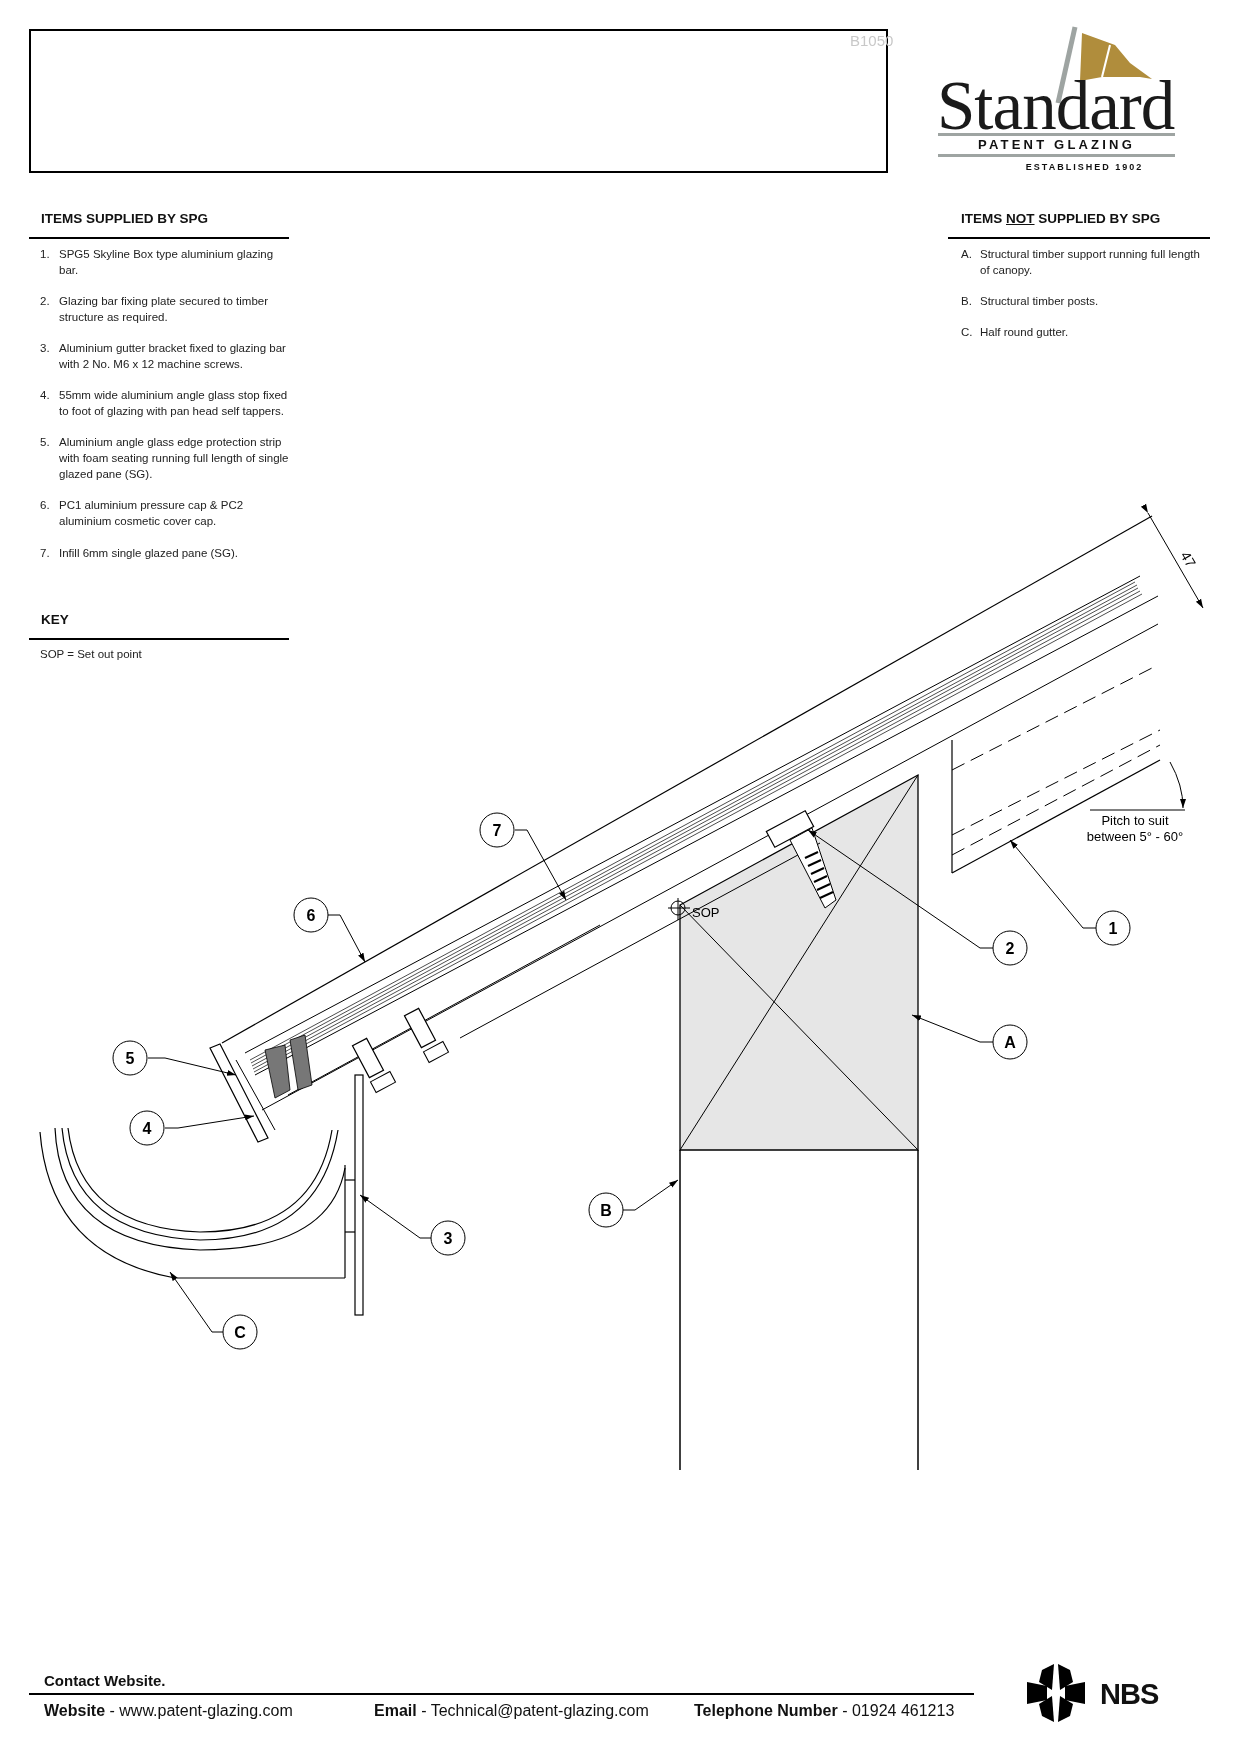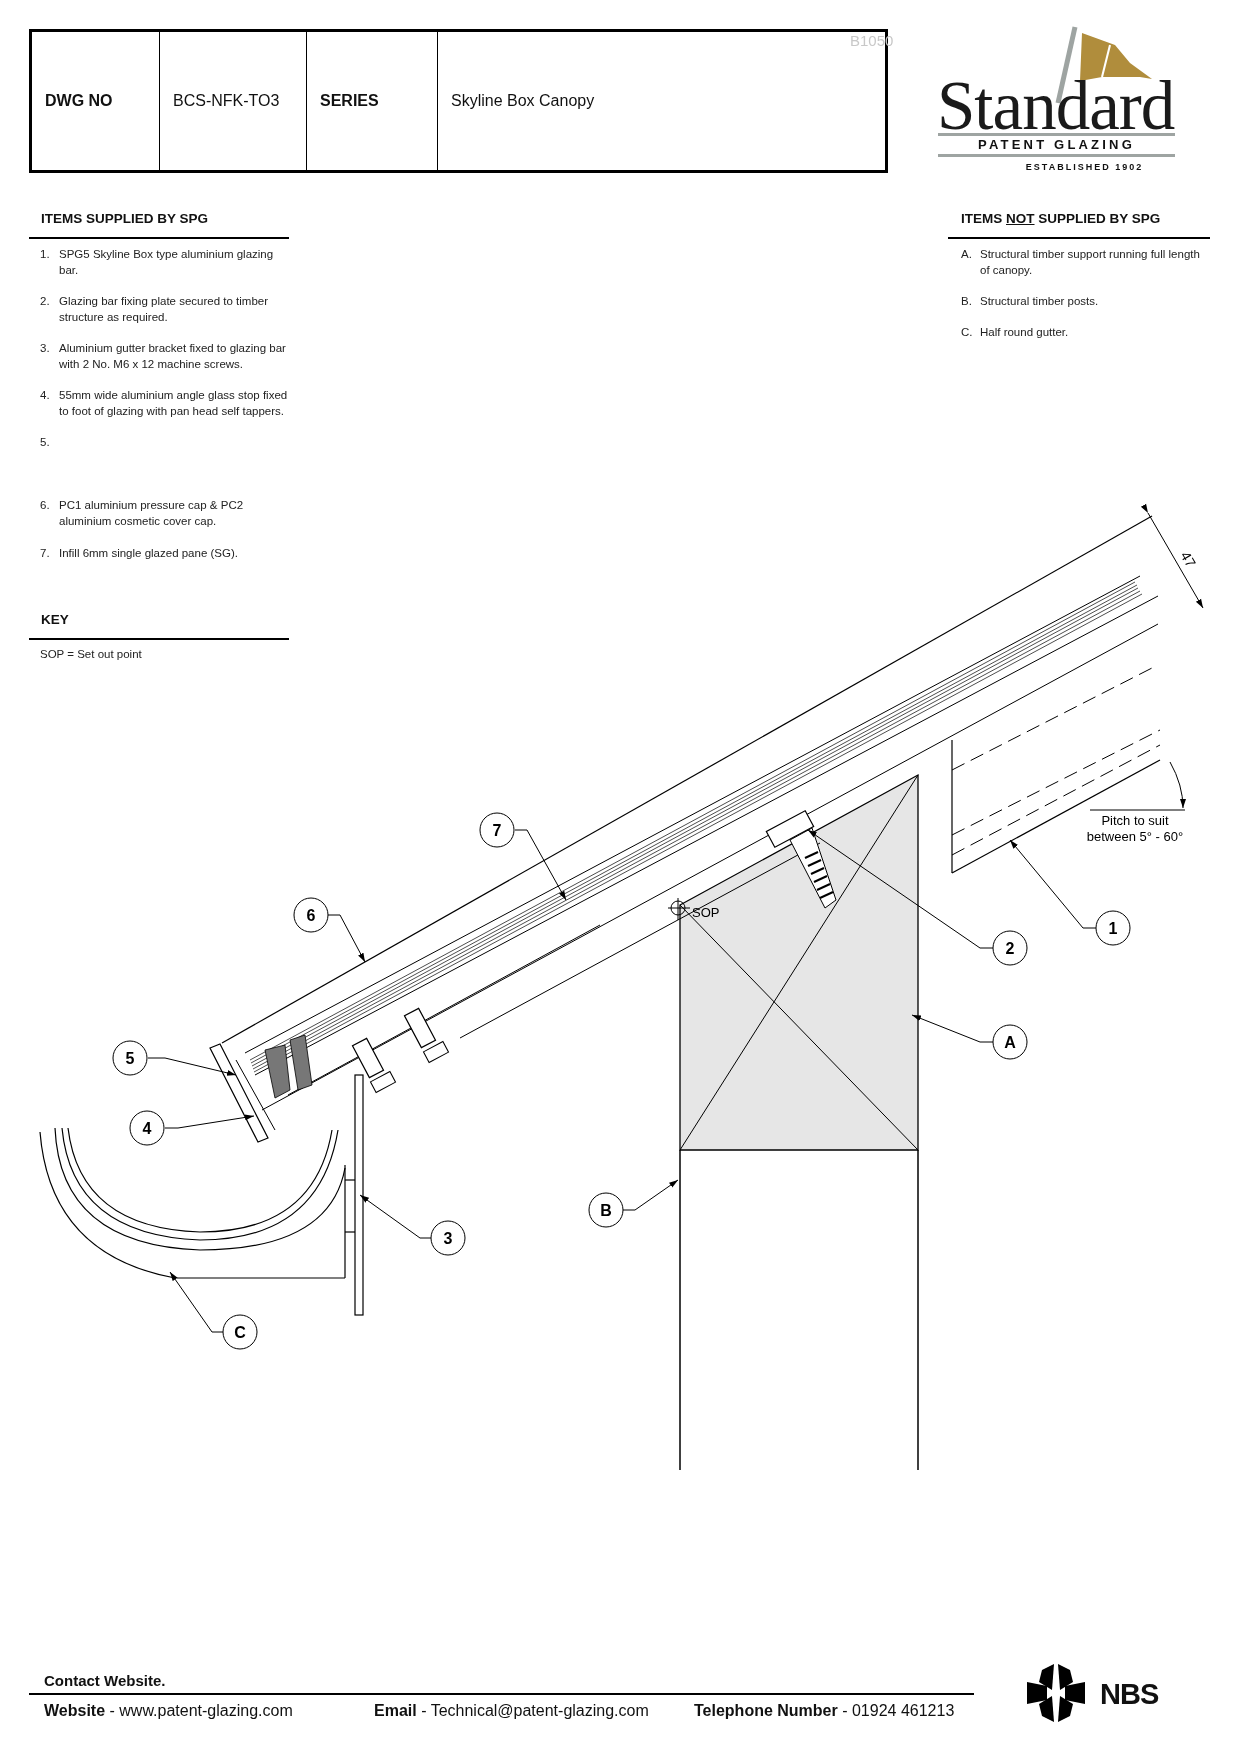--- a/index.html
+++ b/index.html
@@ -30,26 +30,20 @@
   .foot-row b{font-weight:bold;}
   .nbs-text{left:1100px;top:1678px;font-size:29px;font-weight:bold;letter-spacing:-1px;}
   svg text{font-family:"Liberation Sans",sans-serif;}
 </style>
 </head>
 <body>
 
 <div class="abs tblock">
   <table>
     <tbody>
-        <tr>
-      <td class="lbl c1">DWG NO</td>
-      <td class="c2">BCS-NFK-TO3</td>
-      <td class="lbl c3">SERIES</td>
-      <td>Skyline Box Canopy</td>
-    </tr>
   </tbody>
     </table>
 </div>
 <div class="abs watermark">B1050</div>
 
 <svg class="abs" style="left:1040px;top:25px;" width="150" height="80">
   <line x1="35" y1="2" x2="18" y2="78" stroke="#9ea4a2" stroke-width="5"></line>
   <polygon points="42,8 75,20 90,38 112,54 100,52 62,52 40,56" fill="#b08d3c"></polygon>
   <line x1="70" y1="20" x2="62" y2="52" stroke="#fff" stroke-width="2"></line>
 </svg>
@@ -73,20 +67,21 @@
 <div class="abs note" style="left:40px;top:340px;width:260px;height:34px;">
   <span class="num">3.</span>
   <span class="txt"><span>Aluminium gutter bracket fixed to glazing bar</span><br><span>with 2 No. M6 x 12 machine screws.</span></span>
 </div>
 <div class="abs note" style="left:40px;top:387px;width:260px;height:34px;">
   <span class="num">4.</span>
   <span class="txt"><span>55mm wide aluminium angle glass stop fixed</span><br><span>to foot of glazing with pan head self tappers.</span></span>
 </div>
 <div class="abs note" style="left:40px;top:434px;width:260px;height:50px;">
   <span class="num">5.</span>
+  <span class="txt"><span>Aluminium angle glass edge protection strip</span><br><span>with foam seating running full length of single</span><br><span>glazed pane (SG).</span></span>
 </div>
 <div class="abs note" style="left:40px;top:497px;width:260px;height:34px;">
   <span class="num">6.</span>
   <span class="txt"><span>PC1 aluminium pressure cap &amp; PC2</span><br><span>aluminium cosmetic cover cap.</span></span>
 </div>
 <div class="abs note" style="left:40px;top:545px;width:260px;height:18px;">
   <span class="num">7.</span>
   <span class="txt"><span>Infill 6mm single glazed pane (SG).</span></span>
 </div>
 

